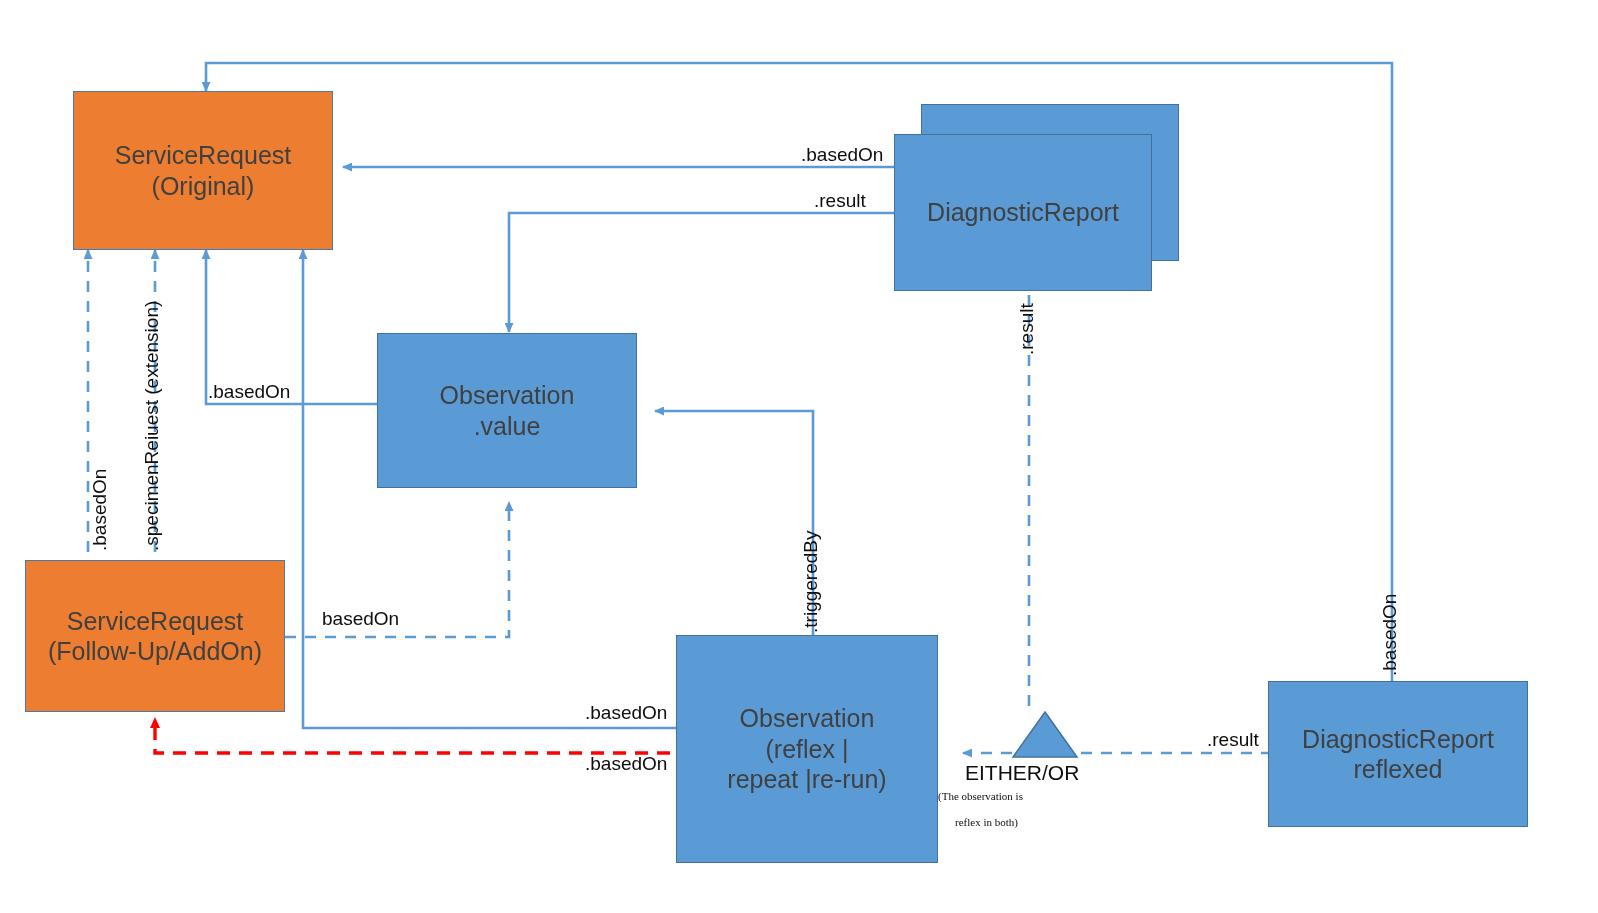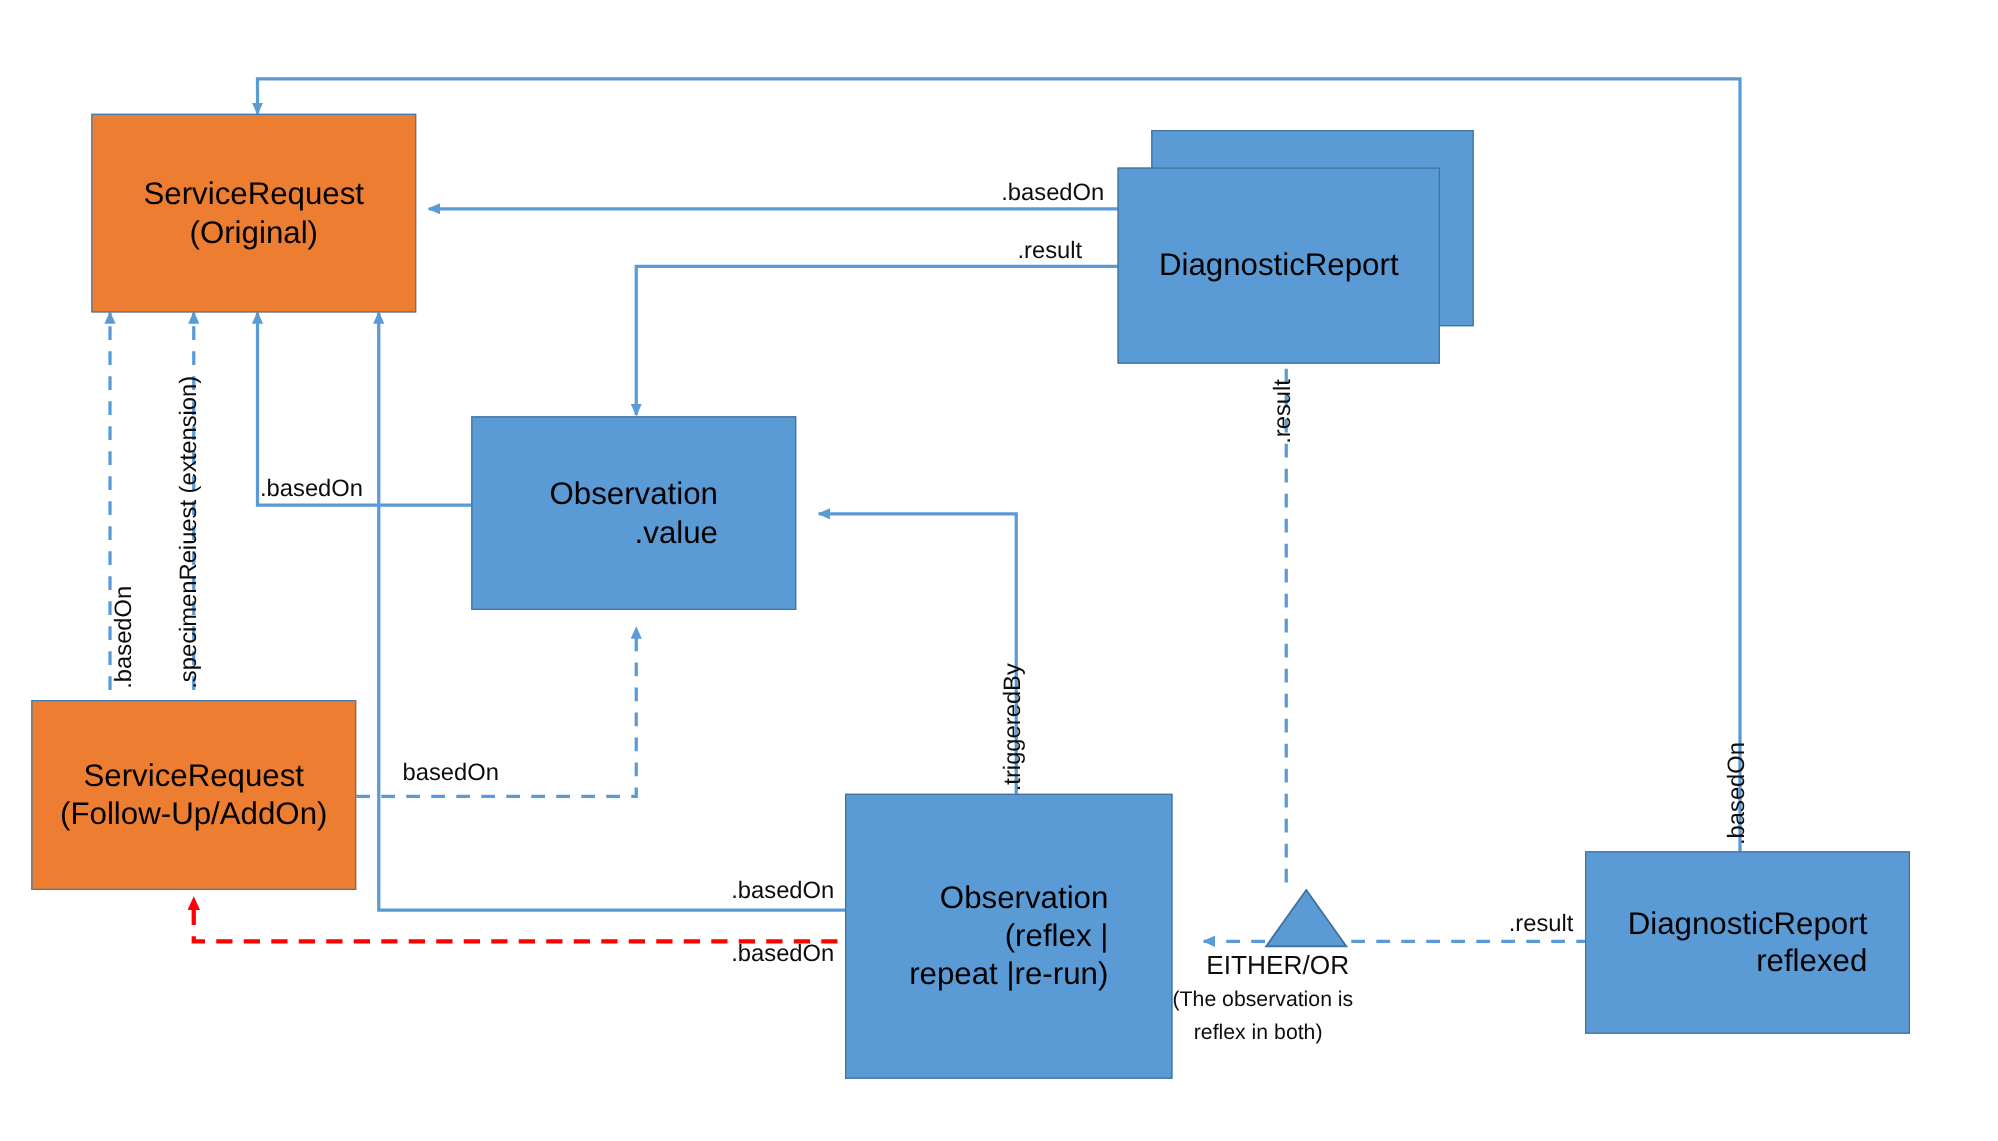--- a/index.html
+++ b/index.html
@@ -1,26 +1,26 @@
 <!DOCTYPE html>
 <html><head>
 <meta charset="utf-8">
 <style>
   html,body{margin:0;padding:0;background:#ffffff;}
   body{font-family:"Liberation Sans",sans-serif;}
   #canvas{position:relative;width:1598px;height:913px;background:#ffffff;overflow:hidden;}
 
   .node{position:absolute;box-sizing:border-box;display:flex;align-items:center;justify-content:center;
-        text-align:center;color:#000000;line-height:1.22;white-space:pre-line;}
+        text-align:center;color:#404040;line-height:1.22;white-space:pre-line;}
   .node.orange{background:#ED7D31;border:1.5px solid #3E7CB1;}
-  .node.blue{background:#5B9BD5;border:1.5px solid #41719C;text-align:right;}
+  .node.blue{background:#5B9BD5;border:1.5px solid #41719C;}
 
   .lbl{position:absolute;color:#0d0d0d;font-size:19px;white-space:nowrap;line-height:1.15;}
   .lbl.rot{transform-origin:0 0;transform:rotate(-90deg);}
-  .lbl.small{font-size:17px;}
+  .lbl.small{font-size:11px;font-family:Liberation Serif, serif;}
   .lbl.center{text-align:left;}
 
   svg.edges{position:absolute;left:0;top:0;width:1598px;height:913px;overflow:visible;}
 </style>
 </head>
 <body>
 
 <div id="canvas">
 
   <svg class="edges" viewBox="0 0 1598 913" xmlns="http://www.w3.org/2000/svg">

